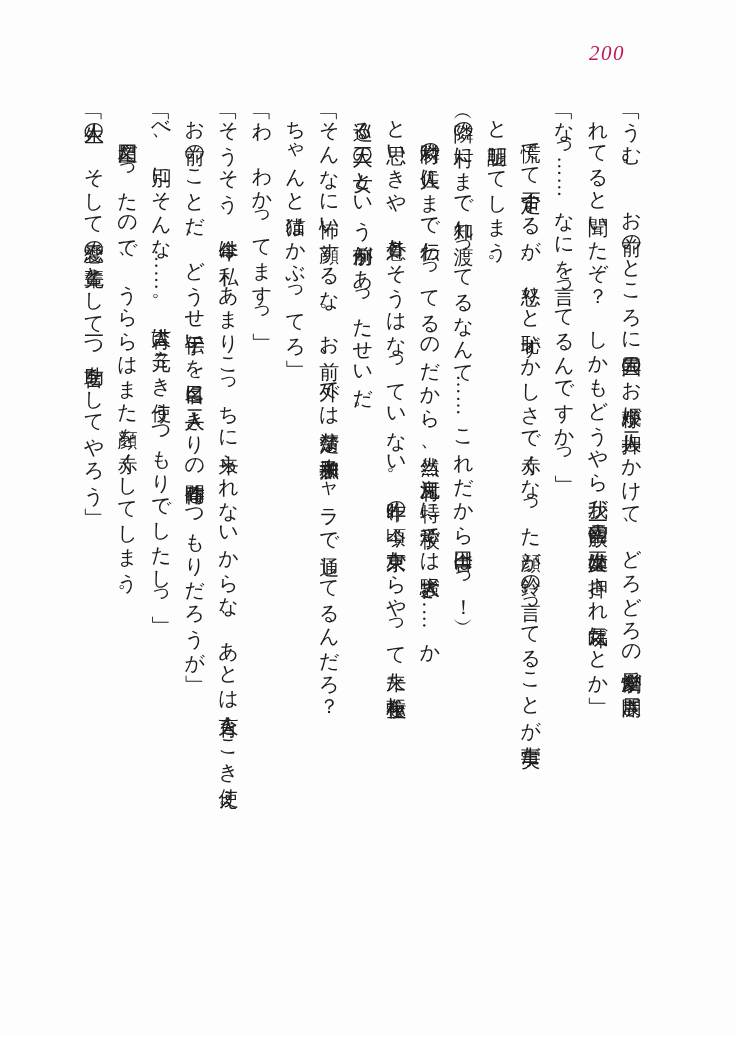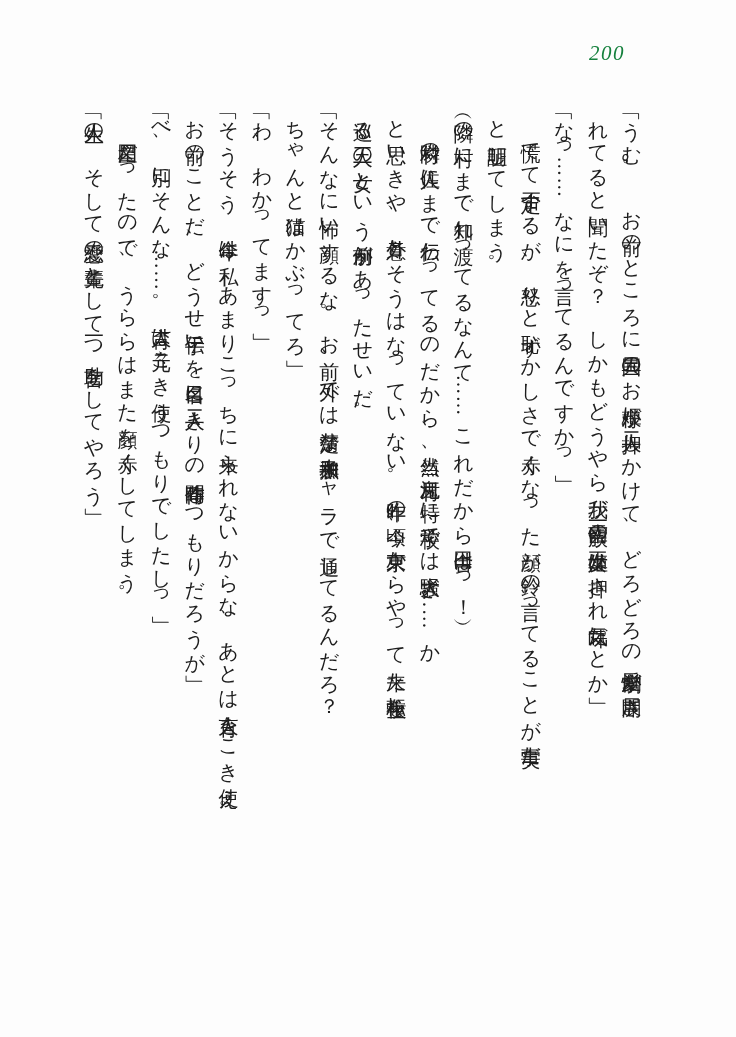--- a/index.html
+++ b/index.html
@@ -17,21 +17,21 @@
     overflow: hidden;
     font-family: "Liberation Serif", "DejaVu Serif", serif;
   }
   .page-number {
     position: absolute;
     top: 41px;
     left: 589px;
     font-size: 21px;
     font-style: italic;
     letter-spacing: 1.5px;
-    color: #15803d;
+    color: #be185d;
   }
   .text-block {
     position: absolute;
     top: 107px;
     right: 88px;
     height: 828px;
     writing-mode: vertical-rl;
     text-orientation: mixed;
     font-size: 20px;
     letter-spacing: 1px;

